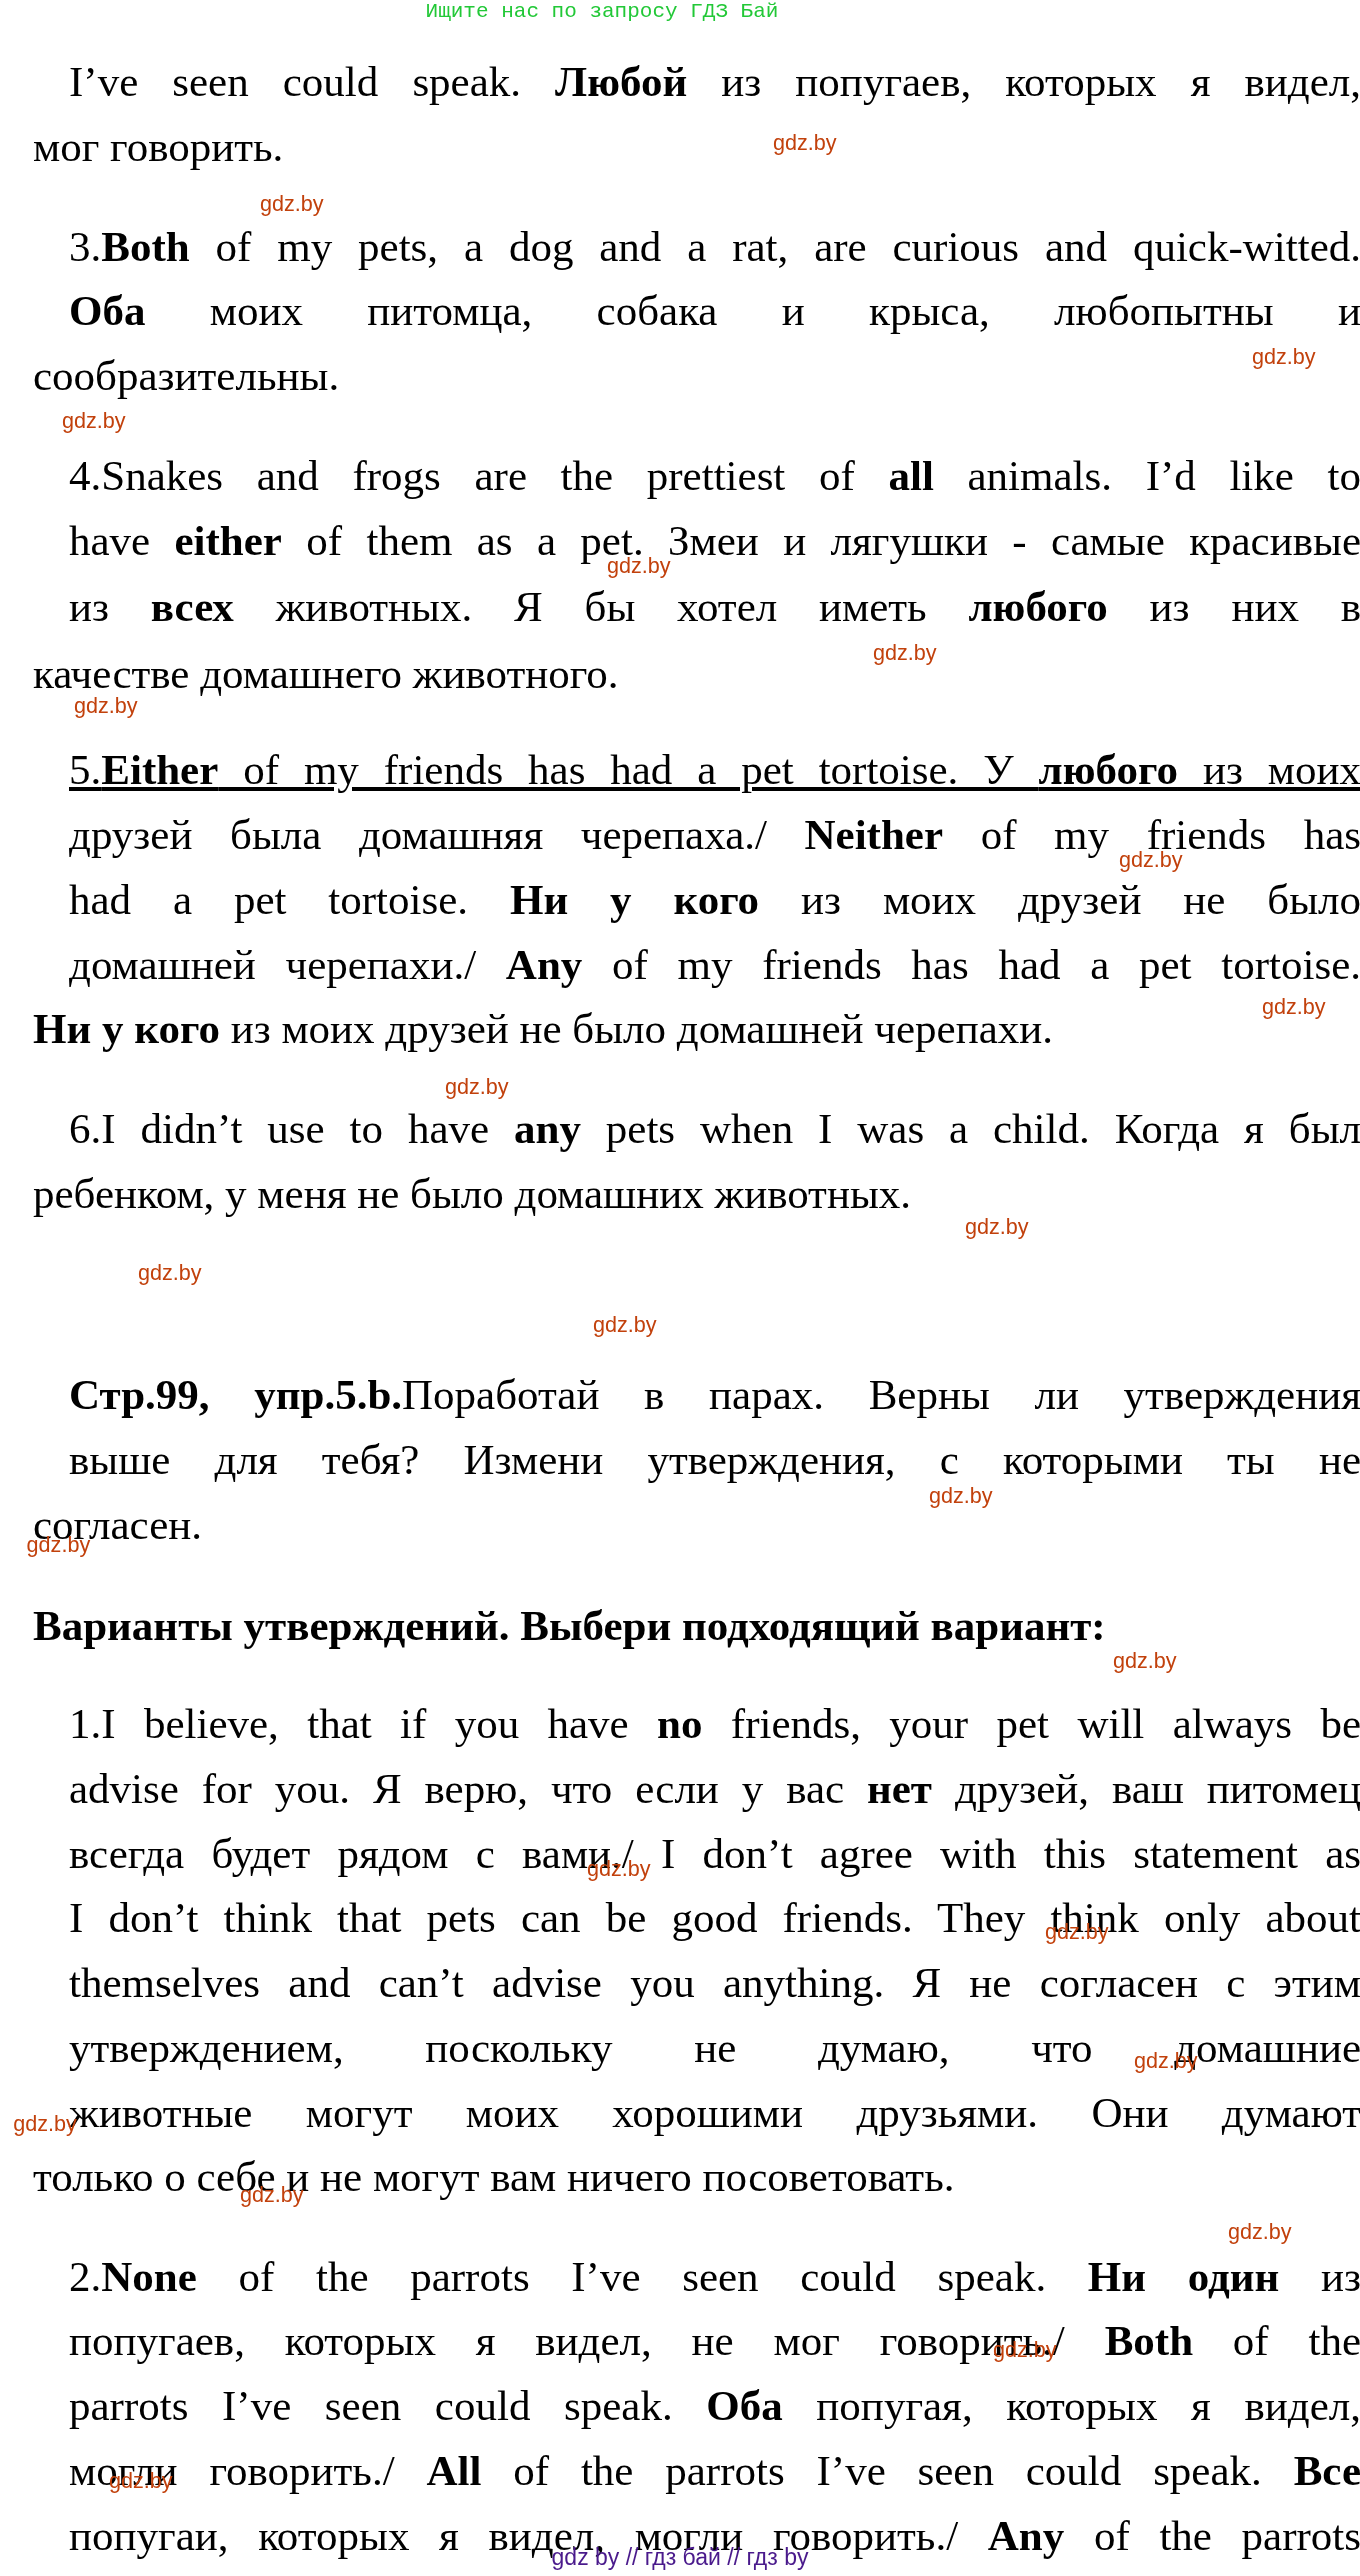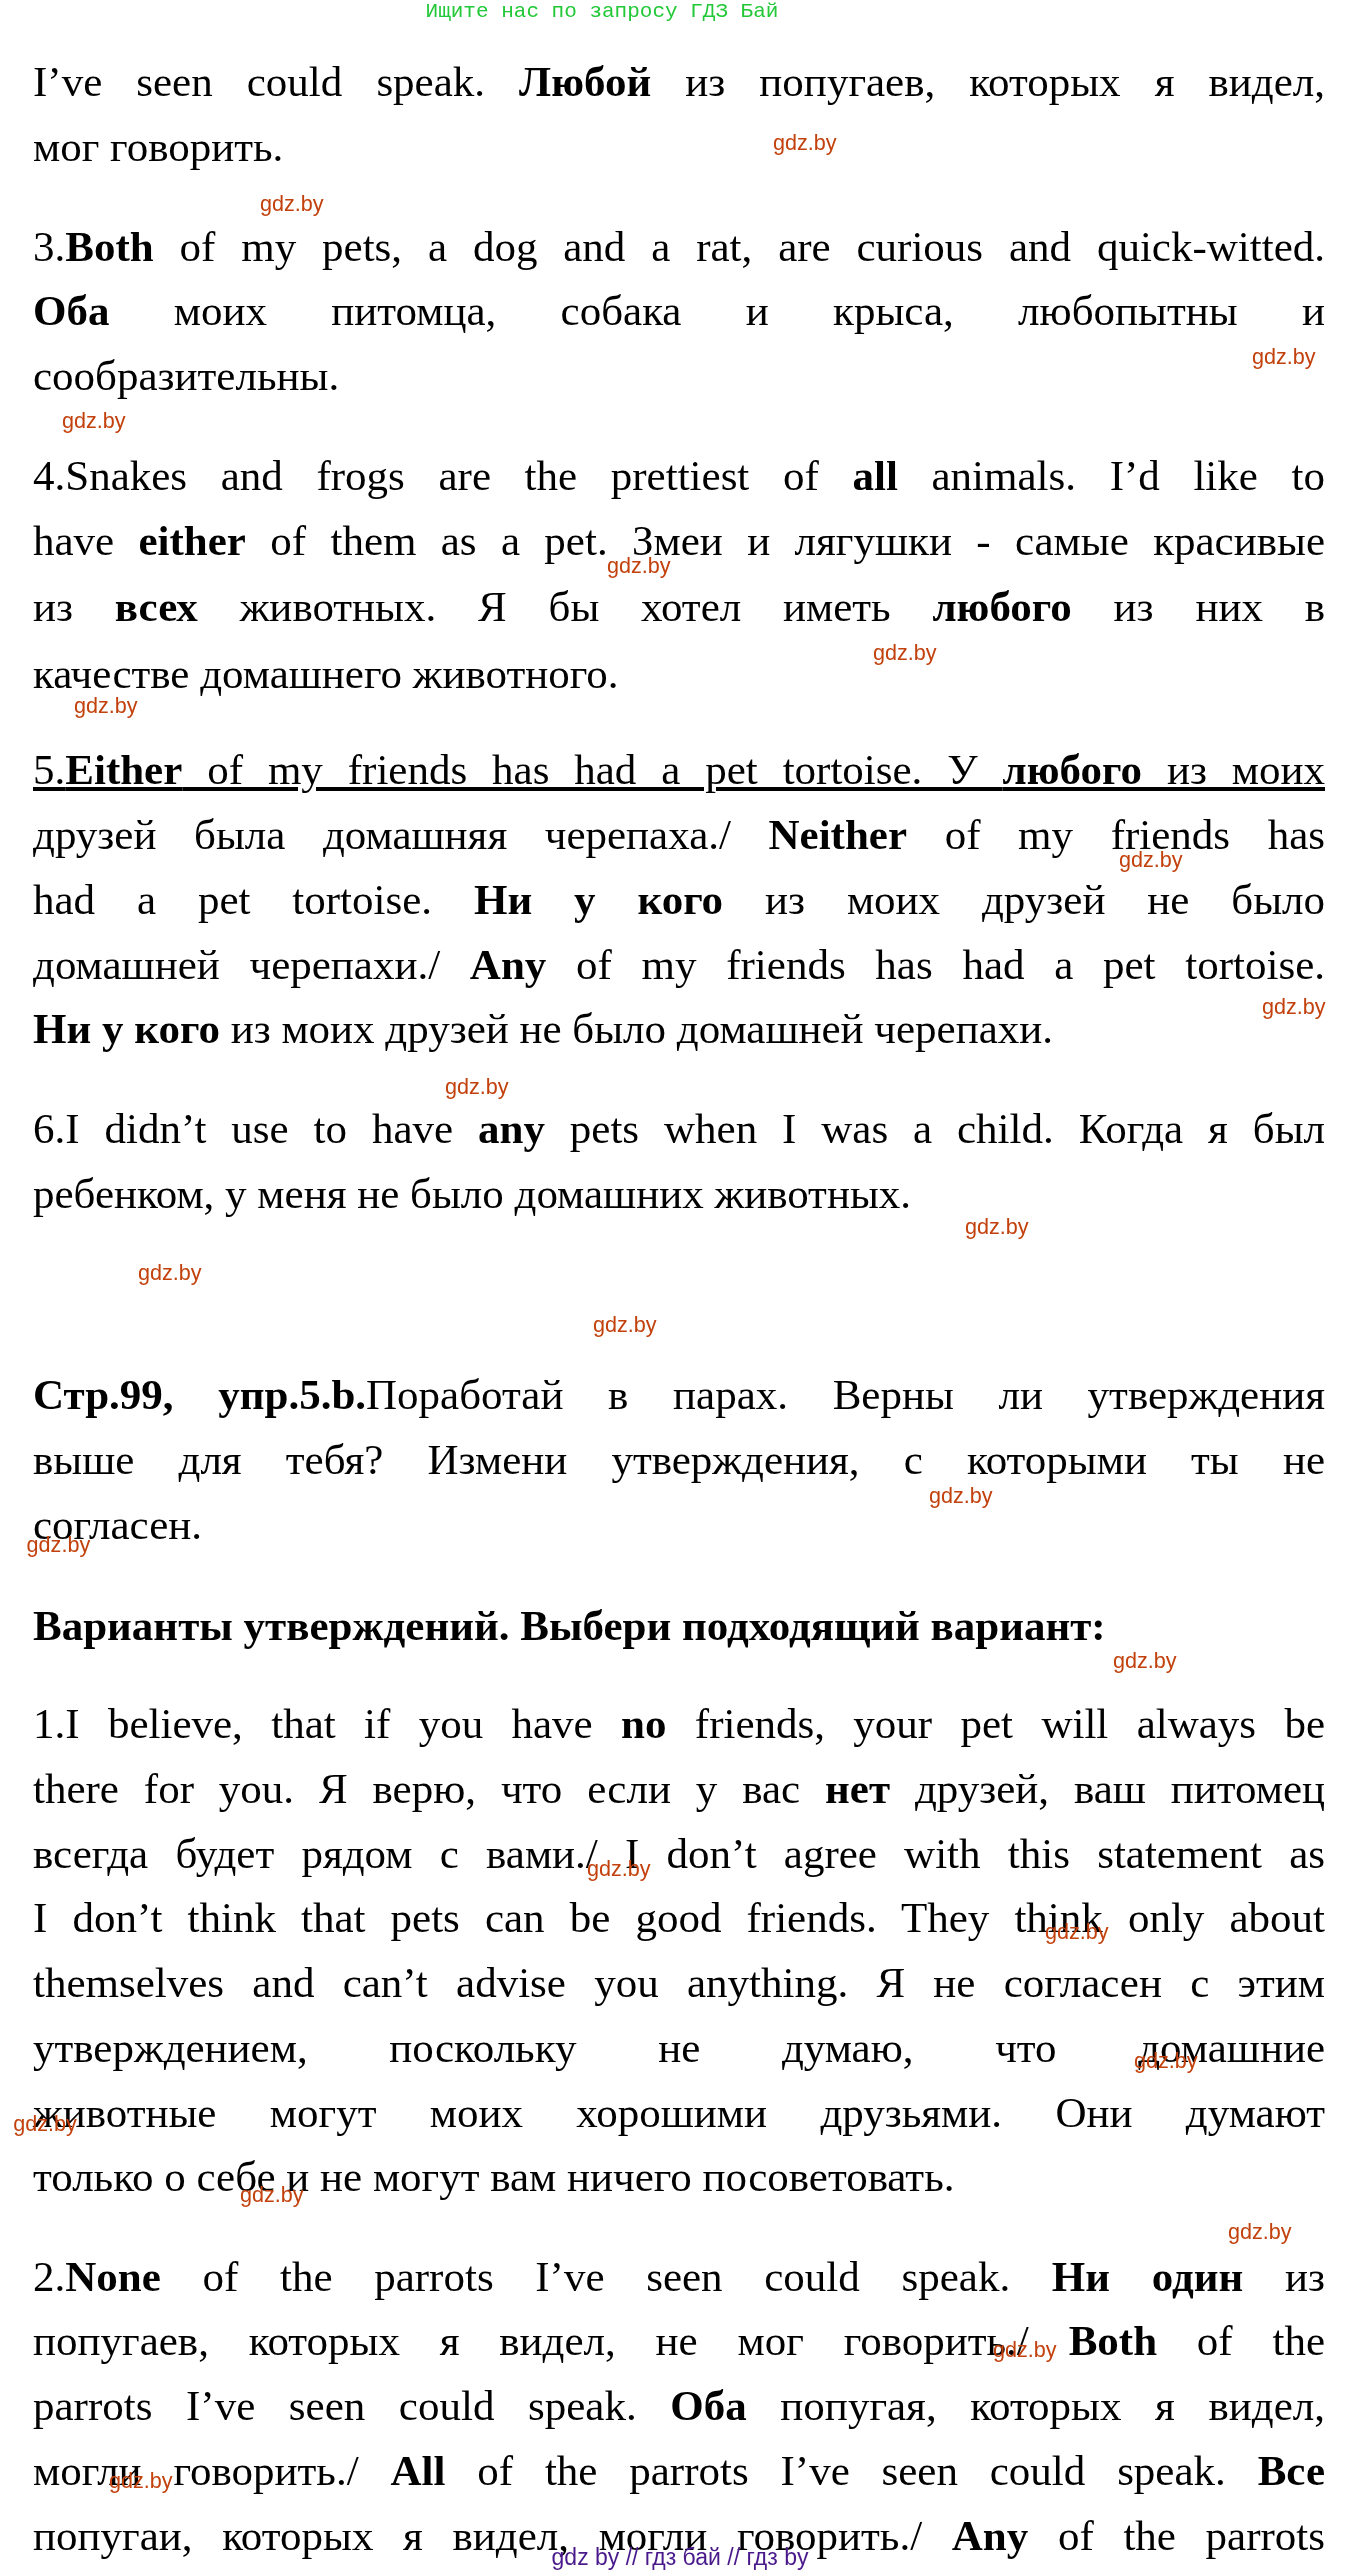--- a/index.html
+++ b/index.html
@@ -2,21 +2,21 @@
 <html style="font-size:13.3px"><head>
 <meta charset="utf-8">
 <style>
   html, body { margin:0; padding:0; background:#ffffff; }
   body { width:1360px; height:2576px; position:relative; overflow:hidden; }
   .top-banner { position:absolute; left:0; top:0; width:1204px; text-align:center;
     font-family:Liberation Mono, monospace; font-size:21px; line-height:23px; color:#22c837; }
   .line { position:absolute; left:33px; width:1292px; height:65px;
     font-family:"Liberation Serif", serif; font-size:43px; line-height:65px; color:#000;
     white-space:nowrap; }
-  .line.j { text-align:justify; text-align-last:justify; white-space:normal; }
+  .line.j { text-align:justify; text-align-last:justify; white-space:normal;margin-left:36px; }
   .line b { font-weight:bold; }
   .wm { position:absolute; font-family:"Liberation Sans", sans-serif; font-size:21.6px;
     line-height:23px; color:#c2410c; }
   .footer { position:absolute; left:0; top:2544px; width:1360px; text-align:center;
     font-family:"Liberation Sans", sans-serif; font-size:23px; line-height:26.6px; color:#4a1a8c; }
 </style>
 </head>
 <body>
 
 <div class="top-banner">Ищите нас по запросу ГДЗ Бай</div>
@@ -36,21 +36,21 @@
     <div class="line j" style="top: 867px;"><span>had a pet tortoise. </span><b>Ни у кого</b><span> из моих друзей не было</span></div>
     <div class="line j" style="top: 932px;"><span>домашней черепахи./ </span><b>Any</b><span> of my friends has had a pet tortoise.</span></div>
     <div class="line" style="top: 996px;"><b>Ни у кого</b><span> из моих друзей не было домашней черепахи.</span></div>
     <div class="line j" style="top: 1096px;"><span>6.I didn’t use to have </span><b>any</b><span> pets when I was a child. Когда я был</span></div>
     <div class="line" style="top: 1161px;"><span>ребенком, у меня не было домашних животных.</span></div>
     <div class="line j" style="top: 1362px;"><b>Стр.99, упр.5.b.</b><span>Поработай в парах. Верны ли утверждения</span></div>
     <div class="line j" style="top: 1427px;"><span>выше для тебя? Измени утверждения, с которыми ты не</span></div>
     <div class="line" style="top: 1492px;"><span>согласен.</span></div>
     <div class="line" style="top: 1593px;"><b>Варианты утверждений. Выбери подходящий вариант:</b></div>
     <div class="line j" style="top: 1691px;"><span>1.I believe, that if you have </span><b>no</b><span> friends, your pet will always be</span></div>
-    <div class="line j" style="top: 1756px;"><span>there for you. Я верю, что если у вас </span><b>нет</b><span> друзей, ваш питомец</span></div>
+    <div class="line j" style="top: 1756px;"><span>advise for you. Я верю, что если у вас </span><b>нет</b><span> друзей, ваш питомец</span></div>
     <div class="line j" style="top: 1821px;"><span>всегда будет рядом с вами./ I don’t agree with this statement as</span></div>
     <div class="line j" style="top: 1885px;"><span>I don’t think that pets can be good friends. They think only about</span></div>
     <div class="line j" style="top: 1950px;"><span>themselves and can’t advise you anything. Я не согласен с этим</span></div>
     <div class="line j" style="top: 2015px;"><span>утверждением, поскольку не думаю, что домашние</span></div>
     <div class="line j" style="top: 2080px;"><span>животные могут моих хорошими друзьями. Они думают</span></div>
     <div class="line" style="top: 2144px;"><span>только о себе и не могут вам ничего посоветовать.</span></div>
     <div class="line j" style="top: 2244px;"><span>2.</span><b>None</b><span> of the parrots I’ve seen could speak. </span><b>Ни один</b><span> из</span></div>
     <div class="line j" style="top: 2308px;"><span>попугаев, которых я видел, не мог говорить./ </span><b>Both</b><span> of the</span></div>
     <div class="line j" style="top: 2373px;"><span>parrots I’ve seen could speak. </span><b>Оба</b><span> попугая, которых я видел,</span></div>
     <div class="line j" style="top: 2438px;"><span>могли говорить./ </span><b>All</b><span> of the parrots I’ve seen could speak. </span><b>Все</b></div>

